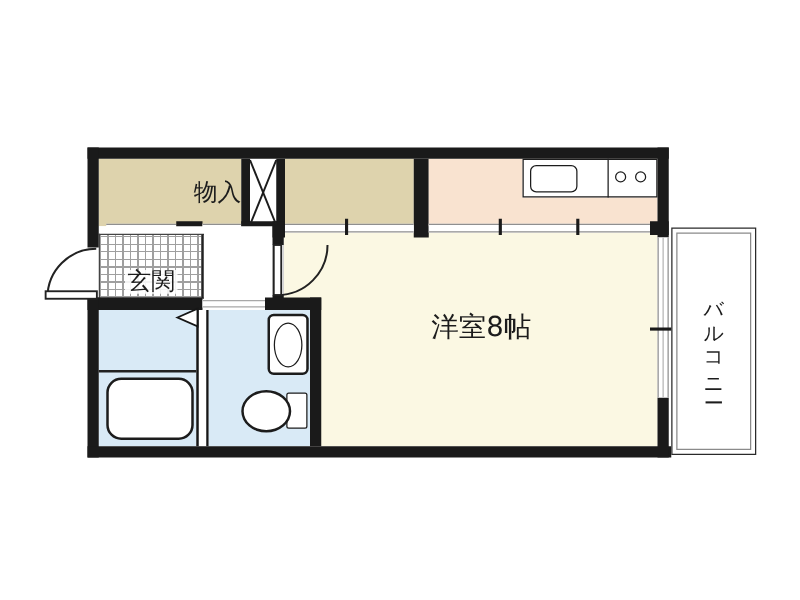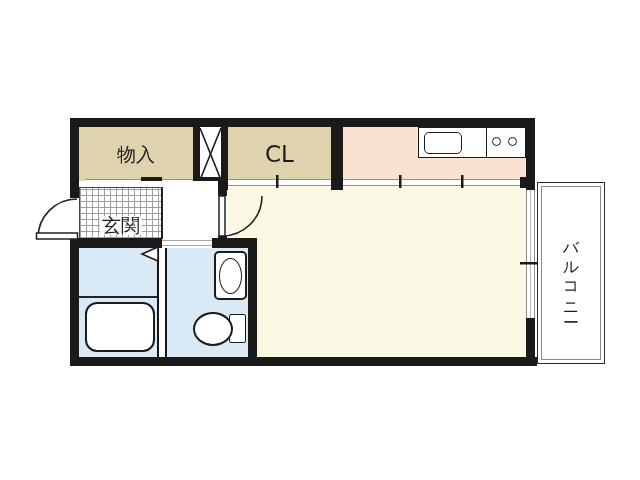--- a/index.html
+++ b/index.html
@@ -104,23 +104,23 @@
     <rect x="219" y="196" width="6" height="40" fill="#fff" stroke="#222" stroke-width="1.5"></rect>
 
     <polygon points="142,254 158,247 158,261" fill="#fff" stroke="#161616" stroke-width="1.5"></polygon>
 
     <rect x="276" y="175" width="2.5" height="13" fill="#1a1a1a"></rect>
     <rect x="399" y="175" width="2.5" height="13" fill="#1a1a1a"></rect>
     <rect x="461" y="175" width="2.5" height="13" fill="#1a1a1a"></rect>
     <rect x="520" y="262" width="17" height="2.5" fill="#1a1a1a"></rect>
   </svg>
 
-  <div class="label" style="left:79px;top:127px;width:114px;height:54px;font-size:19px;">
+  <div class="label" style="left:79px;top:127px;width:114px;height:54px;font-size:19px;justify-content:flex-end;">
       <span>物入</span>
-    </div>
-  <div class="label" style="left:228px;top:127px;width:103px;height:54px;font-size:23px;">
-      <span>CL</span>
     </div>
   <div class="label" style="left:79px;top:187px;width:84px;height:52px;font-size:19px;">
     <span style="background:rgba(255,255,255,0.88);padding:0 2px;margin-top:24px;">玄関</span>
   </div>
+  <div class="label" style="left:260px;top:250px;width:250px;height:26px;font-size:22px;">
+      <span>洋室8帖</span>
+    </div>
 
 </div>
 
 </body></html>

